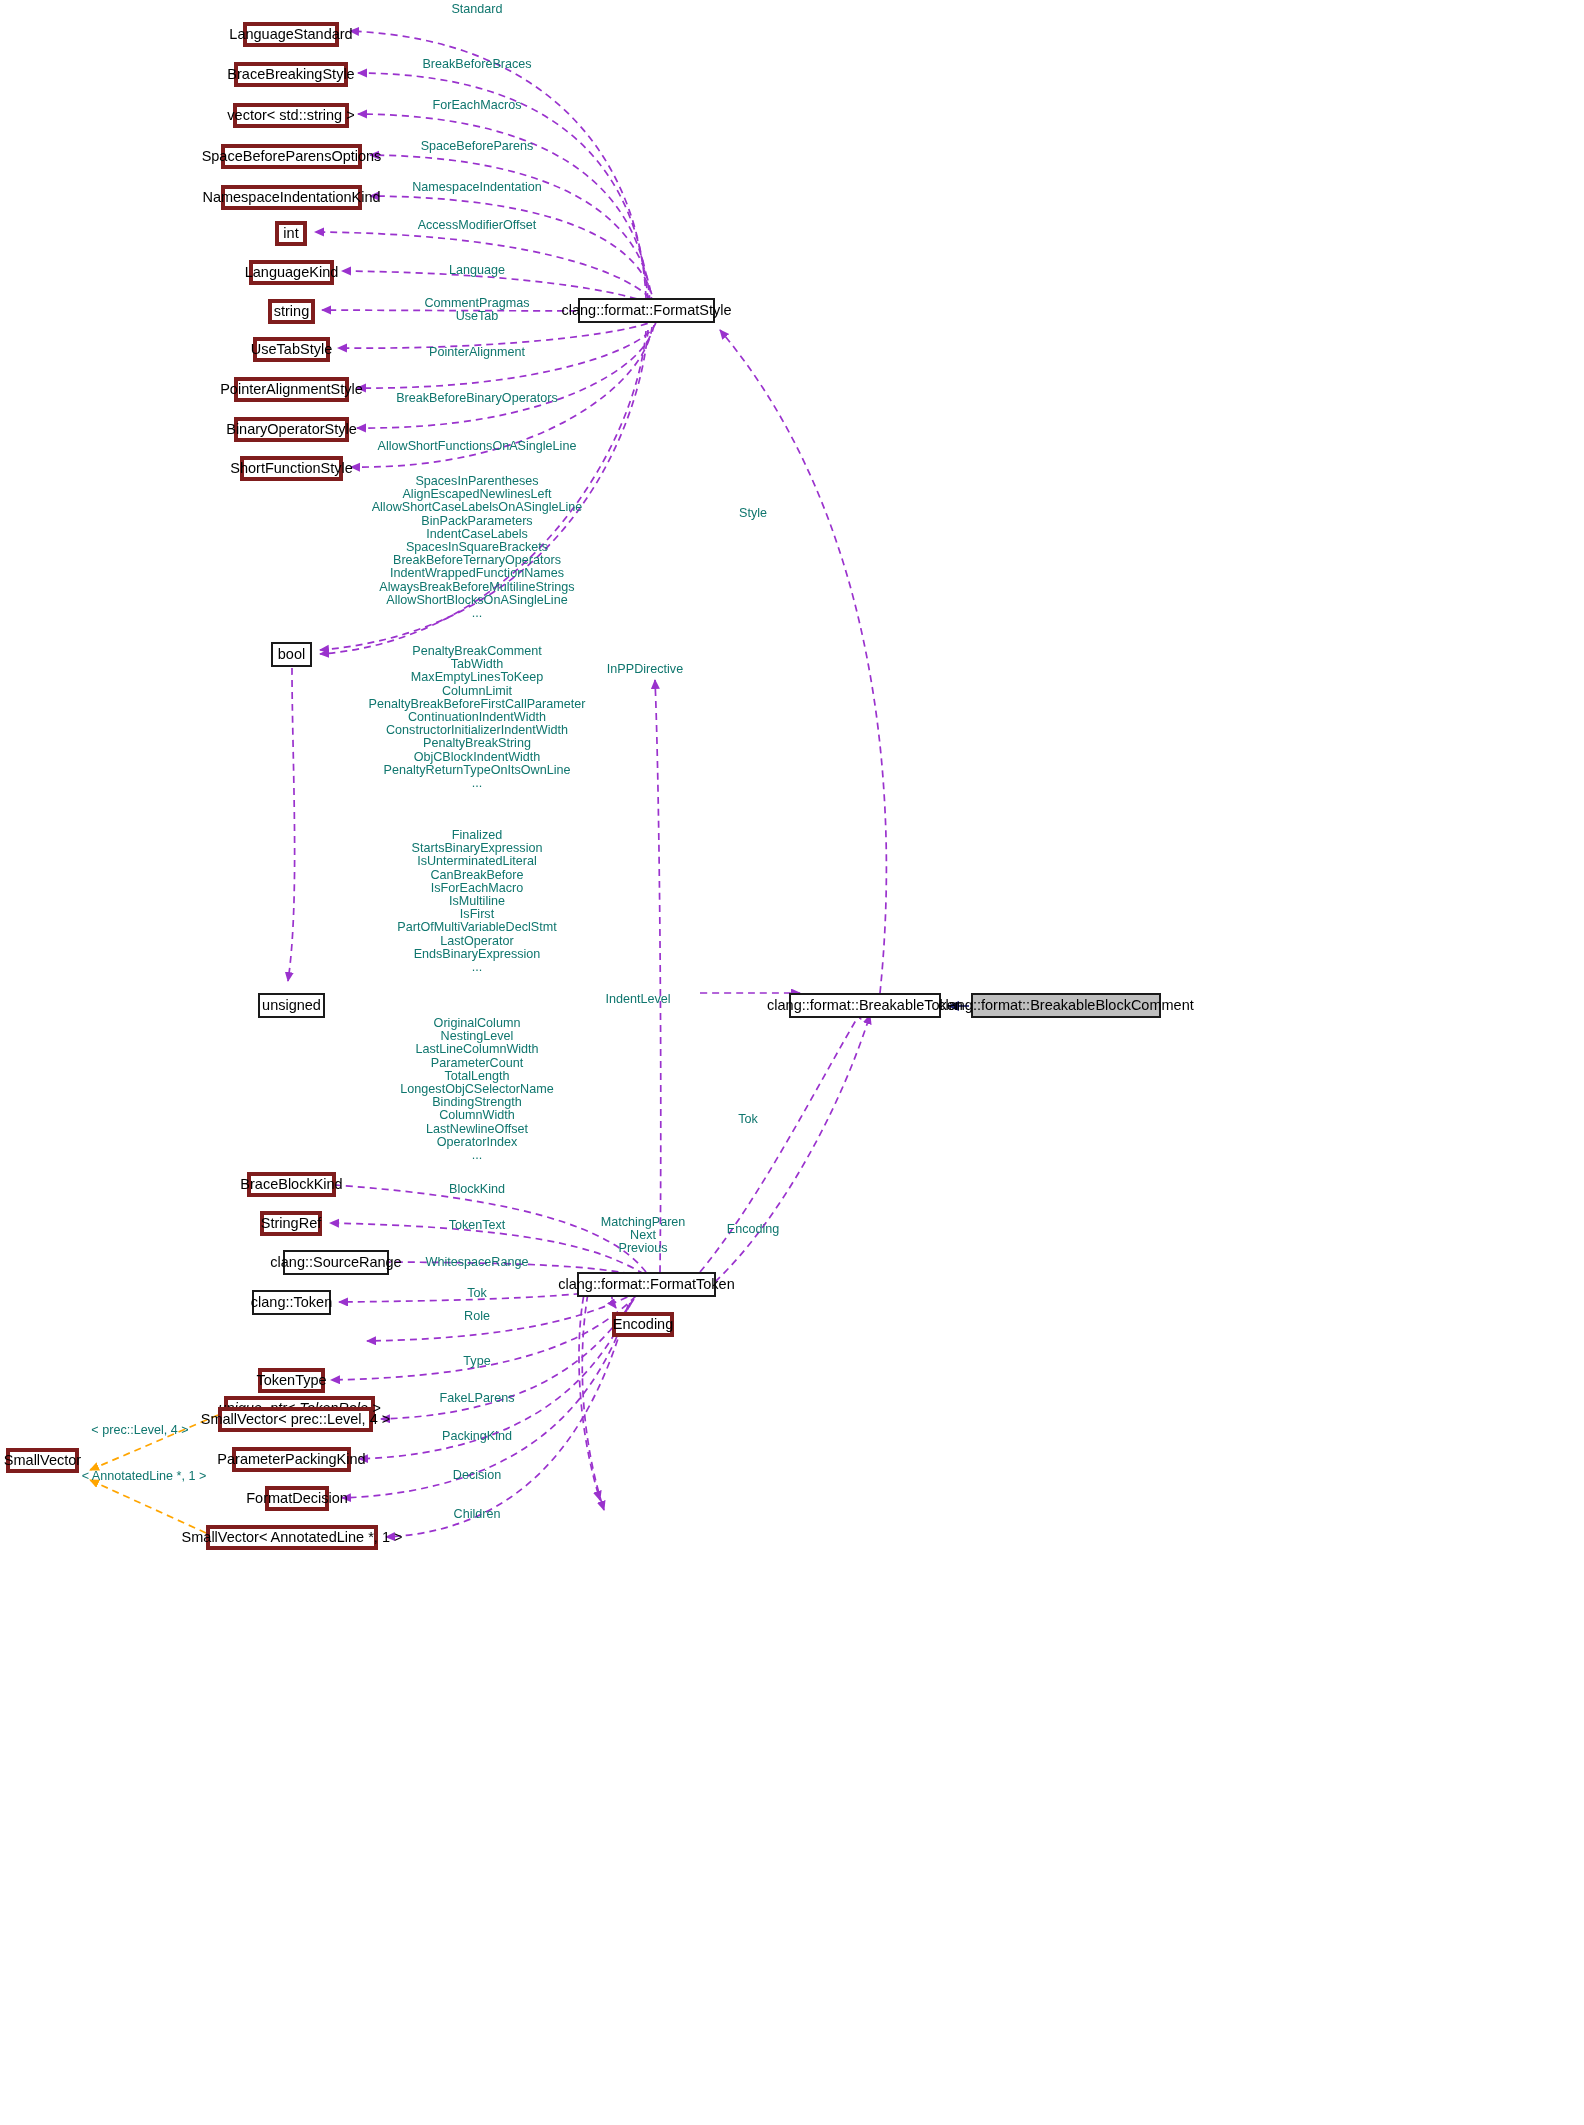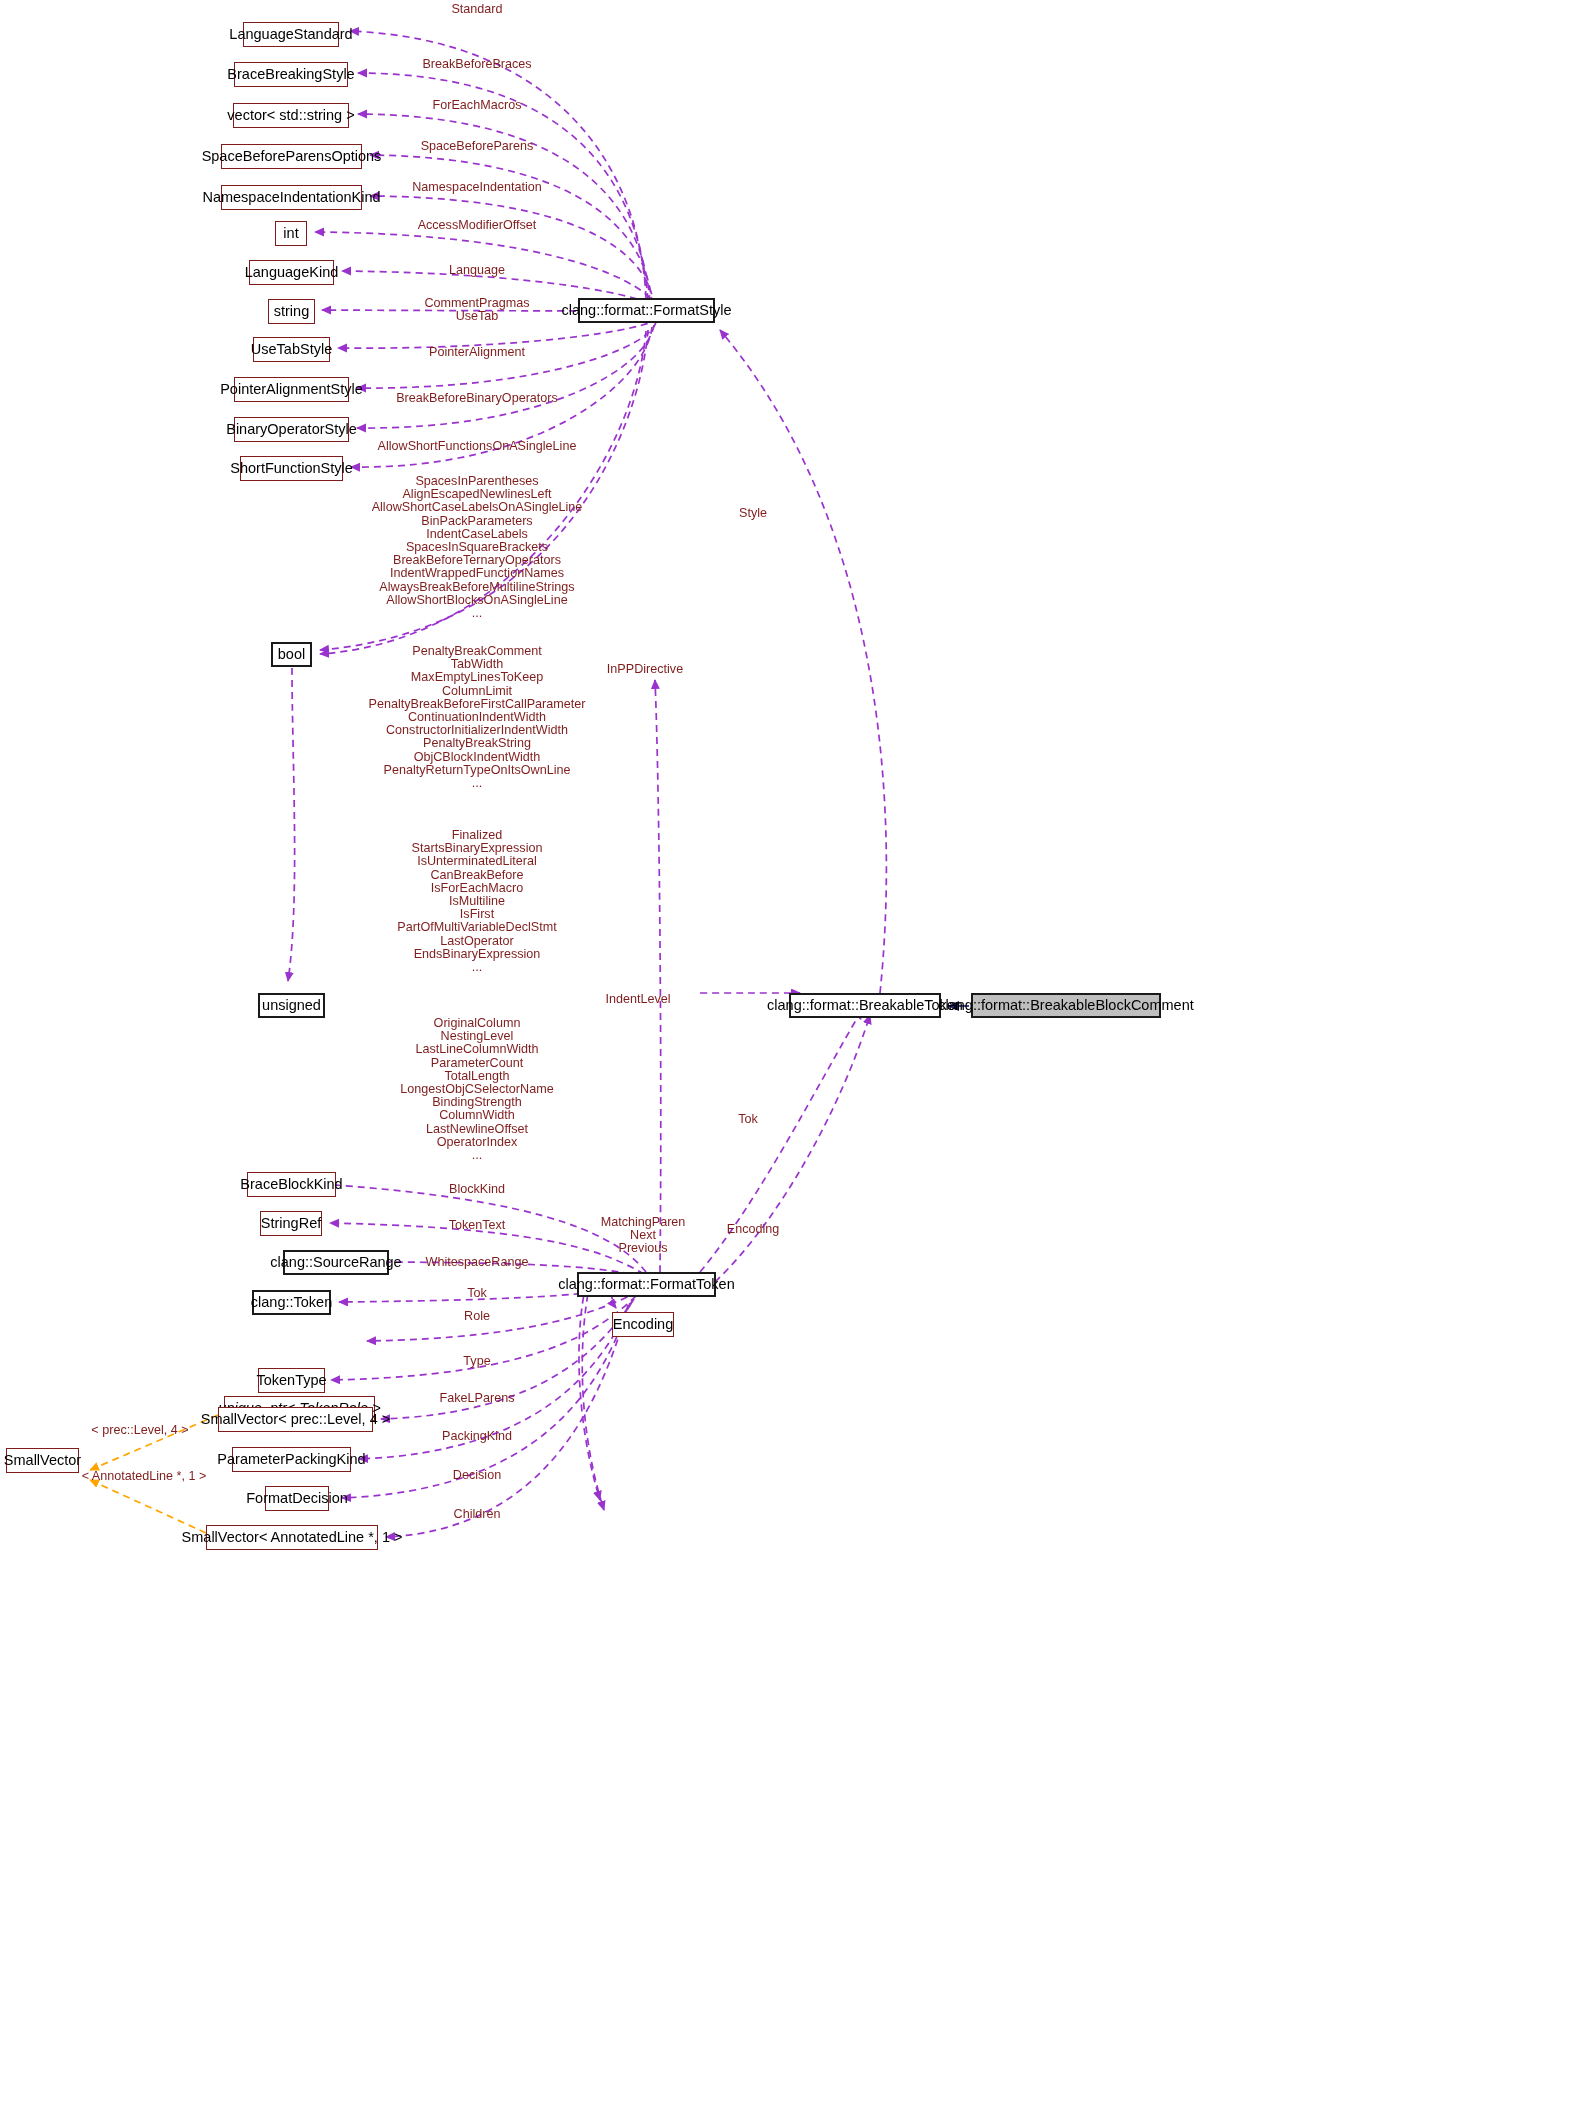--- a/index.html
+++ b/index.html
@@ -5,38 +5,38 @@
 <style>
   html,body{margin:0;padding:0;background:#ffffff;}
   body{font-family:"Liberation Sans","DejaVu Sans",sans-serif;}
   #canvas{position:relative;width:1584px;height:2125px;background:#ffffff;overflow:hidden;}
   svg#edges{position:absolute;left:0;top:0;width:1584px;height:2125px;}
 
   .node{
     position:absolute;
     box-sizing:border-box;
     background:#ffffff;
-    border:1px solid #7f1d1d;
+    border:4px solid #7f1d1d;
     color:#000000;
     font-size:14.5px;
     line-height:1;
     display:flex;
     align-items:center;
     justify-content:center;
     white-space:nowrap;
     padding:0 9px;
     height:25px;
   }
   .node.strong{border:2px solid #1a1a1a;}
   .node.current{border:2px solid #1a1a1a;background:#bfbfbf;}
 
   .elabel{
     position:absolute;
     font-size:12.6px;
-    color:#7f1d1d;
+    color:#0f766e;
     line-height:13.2px;
     white-space:nowrap;
     text-align:center;
     transform:translateX(-50%);
   }
   .elabel.multi{line-height:13.2px;}
   .elabel .ln{display:block;}
 </style>
 </head>
 <body>

